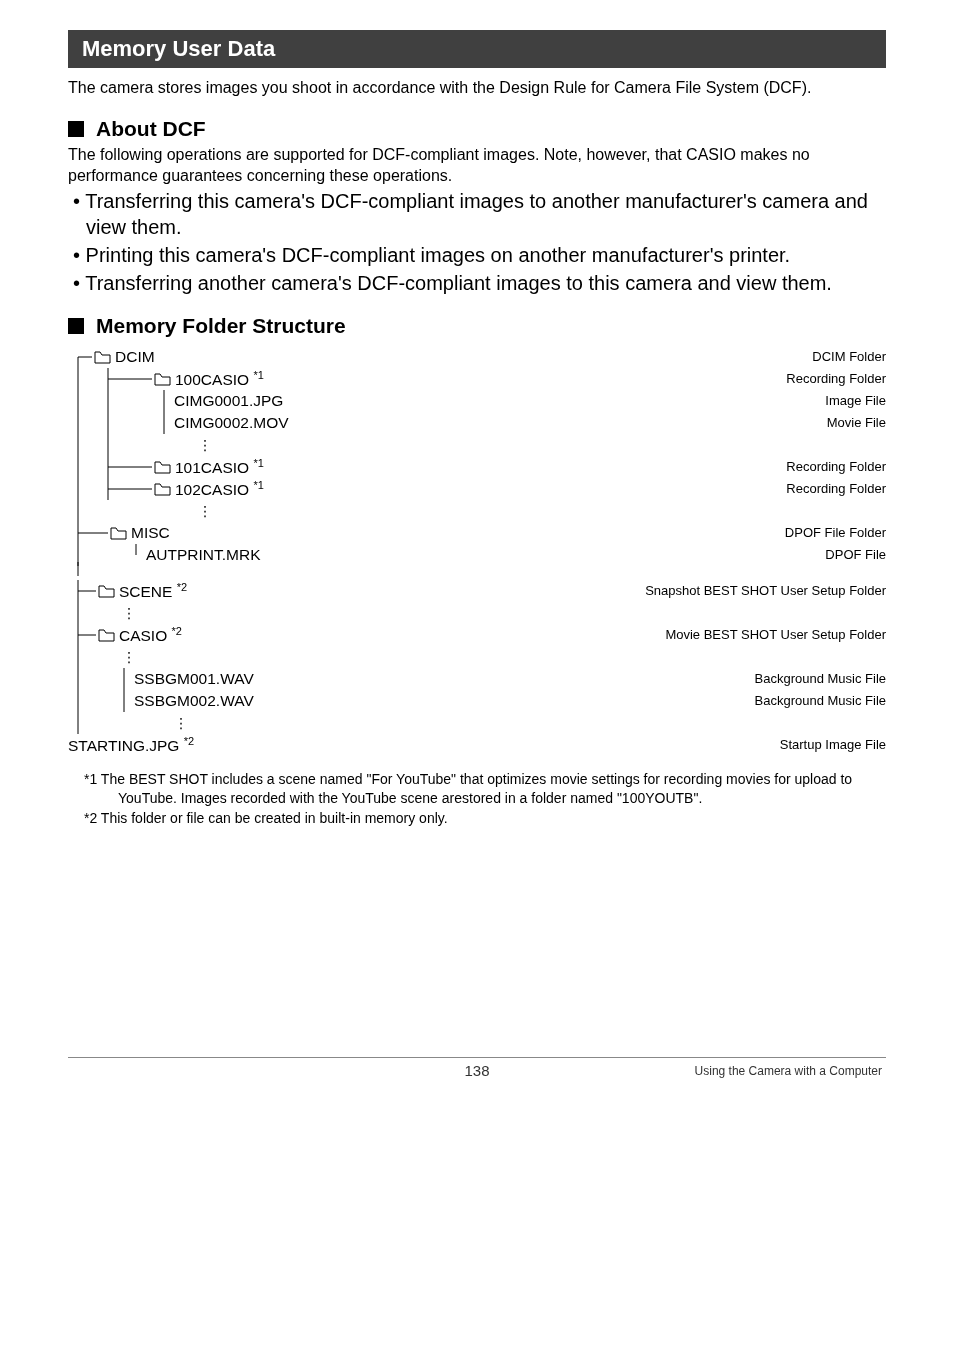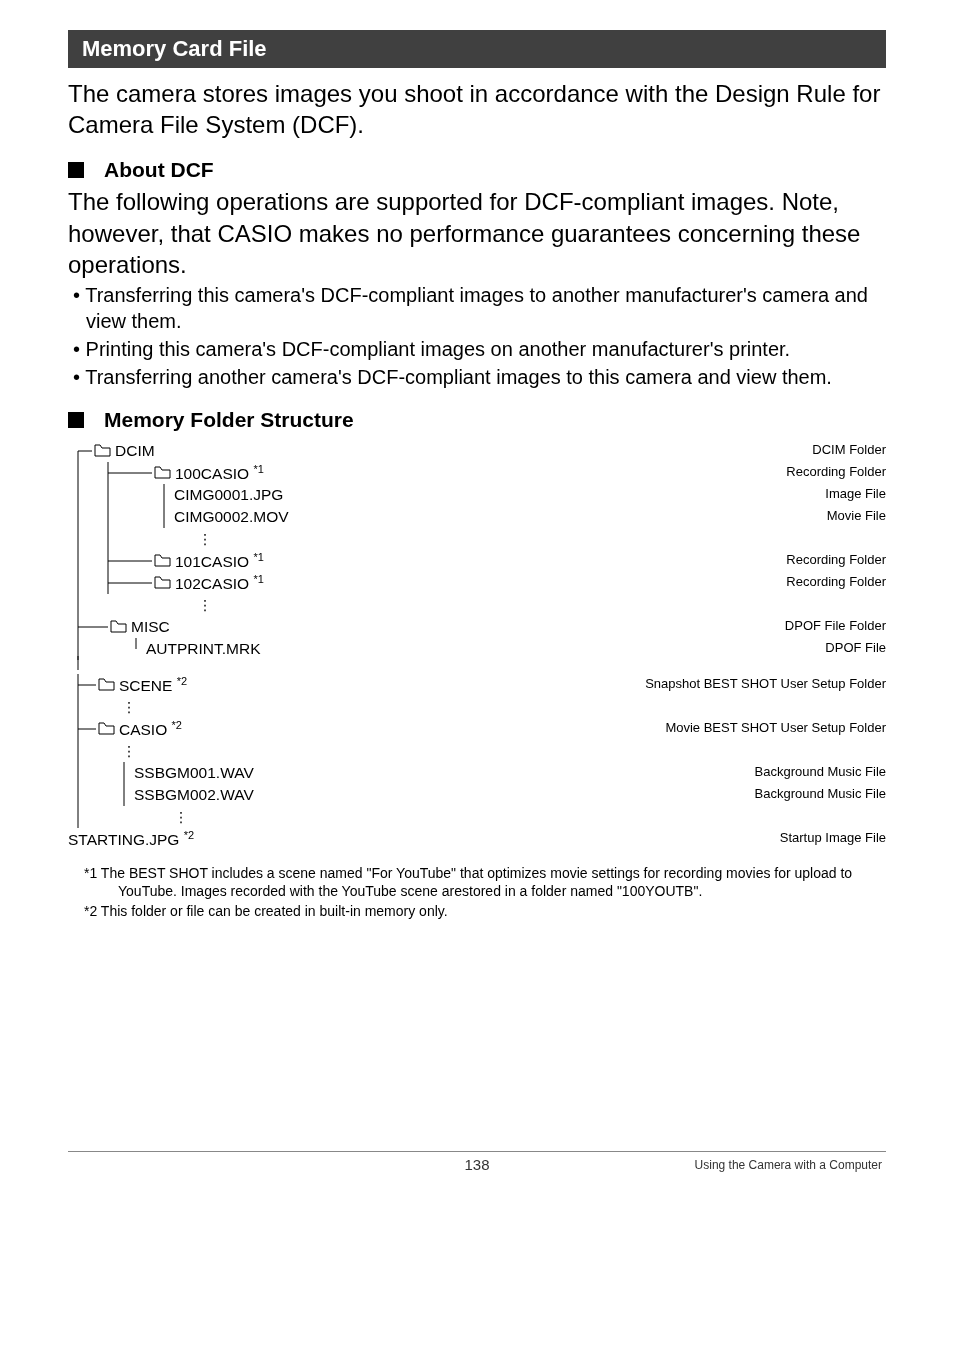--- a/index.html
+++ b/index.html
@@ -15,31 +15,31 @@
     padding: 30px 68px 20px 68px;
   }
   .section-bar {
     background: #404040;
     color: #fff;
     font-weight: bold;
     font-size: 22px;
     padding: 6px 14px;
   }
   .body-text {
-    font-size: 24px;
+    font-size: 16px;
     line-height: 1.3;
     margin: 10px 0 14px 0;
   }
   .sub-heading {
     font-size: 21px;
     font-weight: bold;
     margin: 18px 0 4px 0;
     display: flex;
     align-items: center;
-    gap: 20px;
+    gap: 12px;
   }
   .sub-heading .square {
     display: inline-block;
     width: 16px;
     height: 16px;
     background: #000;
     flex-shrink: 0;
   }
   ul.bullets {
     list-style: none;
@@ -118,21 +118,21 @@
     transform: translateX(-50%);
     font-size: 15px;
   }
   .footer-wrap { position: relative; height: 30px; }
 </style>
 </head>
 <body>
 
 <div class="page">
 
-  <div class="section-bar">Memory Card File</div>
+  <div class="section-bar">Memory User Data</div>
 
   <p class="body-text">The camera stores images you shoot in accordance with the Design Rule for Camera File System (DCF).</p>
 
   <div class="sub-heading">
     <span class="square"></span>
     <span>About DCF</span>
   </div>
   <div class="body-text" style="margin-top:2px;margin-bottom:2px">The following operations are supported for DCF-compliant images. Note, however, that CASIO makes no performance guarantees concerning these operations.</div>
   <ul class="bullets">
     <li>Transferring this camera's DCF-compliant images to another manufacturer's camera and view them.</li>

